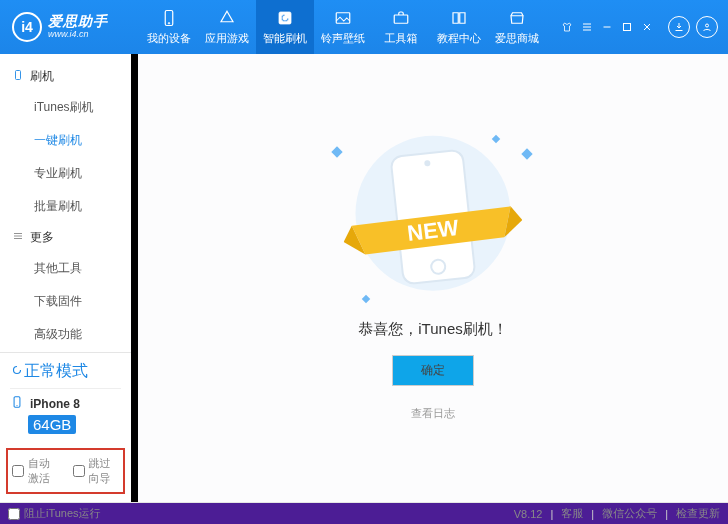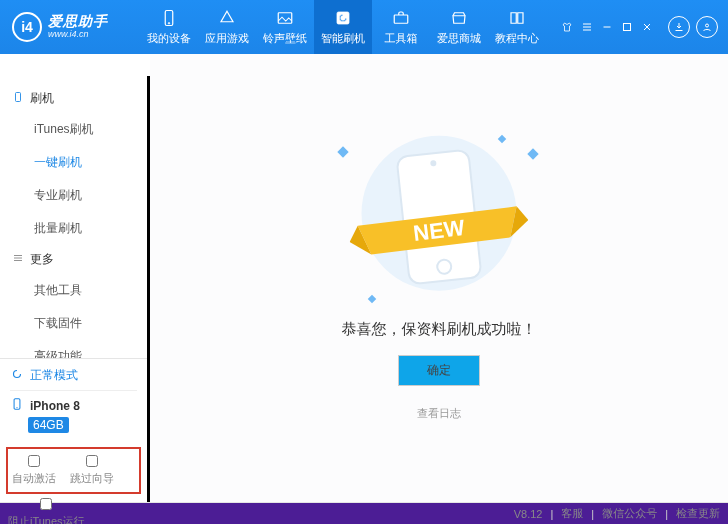--- a/index.html
+++ b/index.html
@@ -65,70 +65,69 @@
     border: 1.5px solid #fff; border-radius: 50%;
     display: flex; align-items: center; justify-content: center;
     cursor: pointer; font-size: 12px;
   }
 
   
   .body { display: flex; height: calc(100% - 54px - 22px); }
 
   
   .sidebar {
-    width: 150px;
-    border-right: 3px solid #000000;
+    width: 138px;
+    border-right: 7px solid #000000;
     display: flex; flex-direction: column;
     position: relative;
-    margin-top: 22px;
   }
   .side-scroll { flex: 1; overflow: auto; padding-top: 8px; }
   .side-section-header {
     display: flex; align-items: center;
     padding: 6px 12px; gap: 6px;
     color: #333; font-size: 12px;
   }
   .side-section-header .icon { color: #1e88e5; font-size: 12px; }
   .side-item {
     padding: 8px 0 8px 34px;
     font-size: 12px; color: #555;
     cursor: pointer;
   }
   .side-item.active { color: #1e88e5; }
 
   .device-block {
     border-top: 1px solid #e5e5e5;
     padding: 8px 10px;
   }
   .device-mode {
-    display: flex; align-items: center; gap: 6px;
-    color: #1e88e5; font-size: 12px;
+    display: flex; align-items: center; gap: 0;
+    color: #1e88e5; font-size: 16px;
     padding-bottom: 6px;
   }
   .device-info {
     display: flex; align-items: center; gap: 6px;
     padding-top: 6px;
   }
   .device-info .phone { color: #1e88e5; font-size: 14px; }
   .device-name { color: #333; font-weight: 600; font-size: 12px; }
   .badge {
     display: inline-block; background: #1e88e5; color: #fff;
-    font-size: 12px; padding: 1px 5px; border-radius: 2px;
+    font-size: 15px; padding: 1px 5px; border-radius: 2px;
     margin-left: 18px; margin-top: 3px;
   }
 
   .red-box {
     border: 2px solid #d43b2d;
     margin: 6px 6px 8px 6px;
     padding: 6px 4px;
     display: flex; gap: 14px; align-items: center;
   }
   .cb {
     display: inline-flex; align-items: center; gap: 4px;
-    font-size: 11px; color: #888; flex-direction: column;
+    font-size: 11px; color: #888;
   }
   .cb input { width: 12px; height: 12px; }
 
   
   .main {
     flex: 1; position: relative;
     display: flex; flex-direction: column;
     align-items: center; justify-content: center;
     background: #fcfcfd;
   }
@@ -227,63 +226,63 @@
       <span>我的设备</span>
     </div>
     <div class="nav-item">
       <span class="nav-icon">
         <svg viewBox="0 0 24 24" width="18" height="18">
             <path d="M12 3l8 14H4z" fill="none" stroke="#fff" stroke-width="1.6"></path>
           </svg>
       </span>
       <span>应用游戏</span>
     </div>
+    <div class="nav-item active">
+      <span class="nav-icon">
+        <svg viewBox="0 0 24 24" width="18" height="18">
+            <rect x="4" y="4" width="16" height="16" rx="2" fill="#fff"></rect>
+            <path d="M12 7a5 5 0 1 0 5 5h-2a3 3 0 1 1-3-3V7z" fill="#1c85e9"></path>
+          </svg>
+      </span>
+      <span>智能刷机</span>
+    </div>
     <div class="nav-item">
       <span class="nav-icon">
         <svg viewBox="0 0 24 24" width="18" height="18">
             <rect x="3" y="5" width="18" height="14" rx="1" fill="none" stroke="#fff" stroke-width="1.6"></rect>
             <path d="M3 16l5-5 5 5 4-4 4 4" fill="none" stroke="#fff" stroke-width="1.4"></path>
           </svg>
       </span>
       <span>铃声壁纸</span>
     </div>
-    <div class="nav-item active">
-      <span class="nav-icon">
-        <svg viewBox="0 0 24 24" width="18" height="18">
-            <rect x="4" y="4" width="16" height="16" rx="2" fill="#fff"></rect>
-            <path d="M12 7a5 5 0 1 0 5 5h-2a3 3 0 1 1-3-3V7z" fill="#1c85e9"></path>
-          </svg>
-      </span>
-      <span>智能刷机</span>
-    </div>
     <div class="nav-item">
       <span class="nav-icon">
         <svg viewBox="0 0 24 24" width="18" height="18">
             <rect x="3" y="8" width="18" height="11" rx="1" fill="none" stroke="#fff" stroke-width="1.6"></rect>
             <path d="M9 8V6a2 2 0 0 1 2-2h2a2 2 0 0 1 2 2v2" fill="none" stroke="#fff" stroke-width="1.6"></path>
           </svg>
       </span>
       <span>工具箱</span>
     </div>
     <div class="nav-item">
       <span class="nav-icon">
         <svg viewBox="0 0 24 24" width="18" height="18">
+            <path d="M4 5h7v14H4zM13 5h7v14h-7z" fill="none" stroke="#fff" stroke-width="1.6"></path>
+          </svg>
+      </span>
+      <span>教程中心</span>
+    </div>
+    <div class="nav-item">
+      <span class="nav-icon">
+        <svg viewBox="0 0 24 24" width="18" height="18">
             <path d="M4 9h16l-1 10H5z" fill="none" stroke="#fff" stroke-width="1.6"></path>
             <path d="M4 9l2-4h12l2 4" fill="none" stroke="#fff" stroke-width="1.6"></path>
           </svg>
       </span>
       <span>爱思商城</span>
-    </div>
-    <div class="nav-item">
-      <span class="nav-icon">
-        <svg viewBox="0 0 24 24" width="18" height="18">
-            <path d="M4 5h7v14H4zM13 5h7v14h-7z" fill="none" stroke="#fff" stroke-width="1.6"></path>
-          </svg>
-      </span>
-      <span>教程中心</span>
     </div>
   </div>
 
   <div class="window-controls">
     <span class="win-btn">
       <svg viewBox="0 0 24 24" width="12" height="12">
           <path d="M7 4l5 3 5-3 3 4-3 2v10H7V10L4 8z" fill="none" stroke="#fff" stroke-width="1.6"></path>
         </svg>
     </span>
     <span class="win-btn">
@@ -393,21 +392,21 @@
       <div class="diamond d3"></div>
       <div class="diamond d4"></div>
       <div class="phone-shape"></div>
       <svg class="ribbon" width="180" height="60">
         <polygon points="10,15 170,15 160,45 20,45" fill="#f8c028"></polygon>
         <polygon points="10,15 0,30 20,45" fill="#e6a80a"></polygon>
         <polygon points="170,15 180,30 160,45" fill="#e6a80a"></polygon>
         <text x="90" y="37" text-anchor="middle" font-family="Arial" font-size="22" font-weight="900" fill="#fff">NEW</text>
       </svg>
     </div>
-    <div class="success-text">恭喜您，保资料刷机成功啦！</div>
+    <div class="success-text">恭喜您，iTunes刷机！</div>
     <button class="ok-button">确定</button>
     <div class="view-log">查看日志</div>
   </div>
 </div>
 
 <div class="footer">
   <label class="left cb">
     <input type="checkbox" style="">
     <span>阻止iTunes运行</span>
   </label>

